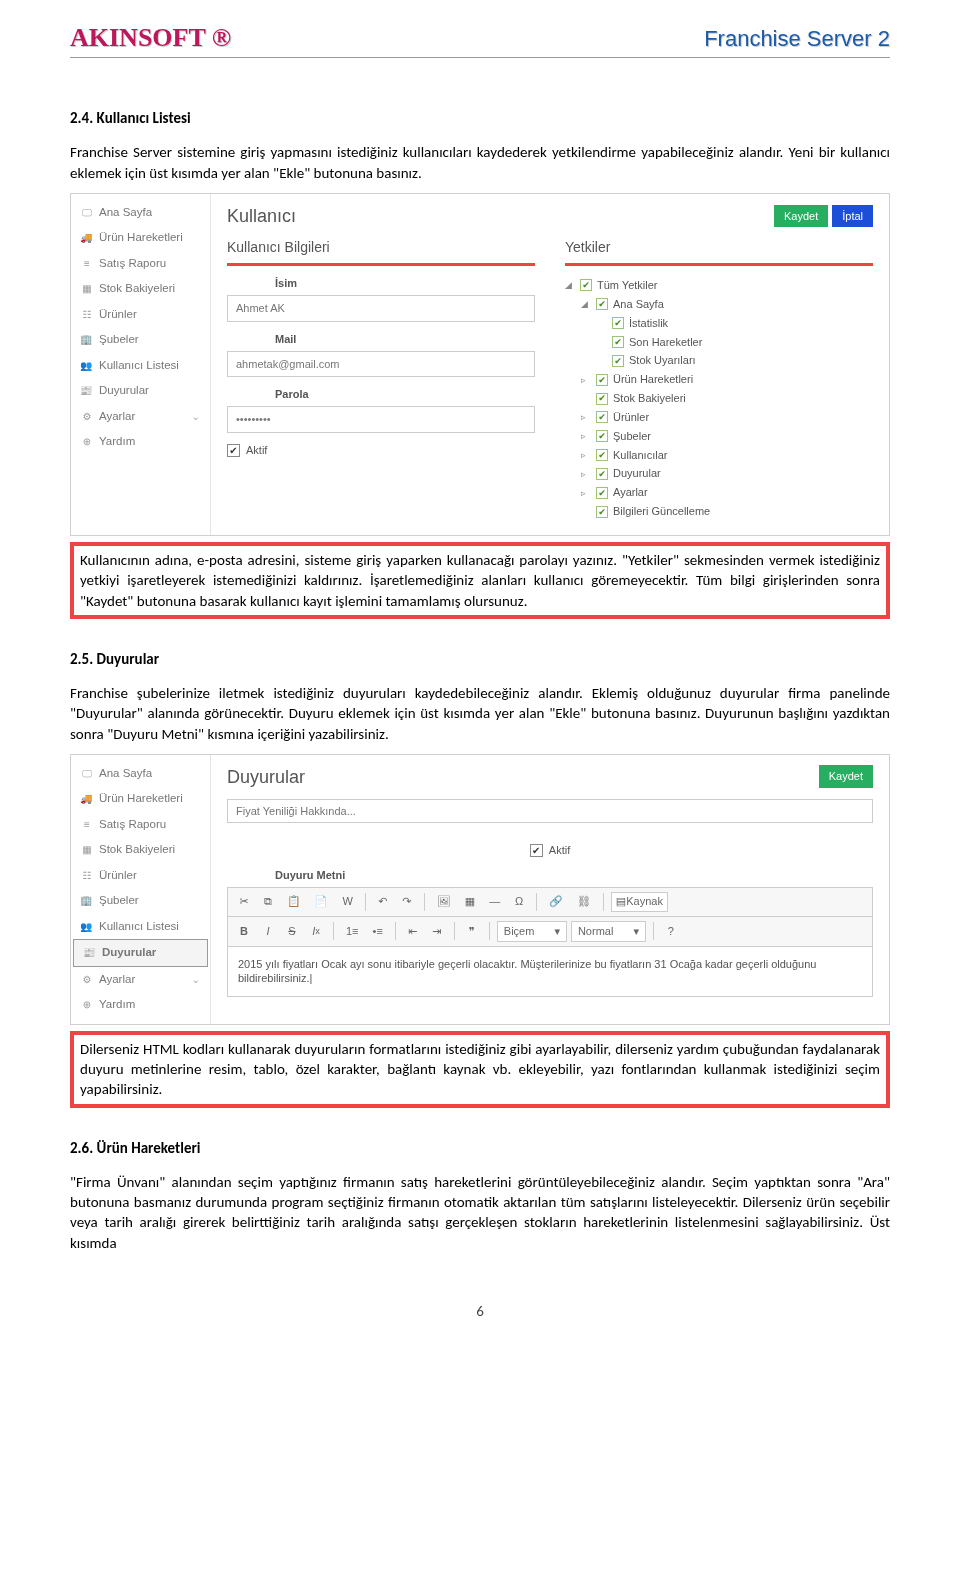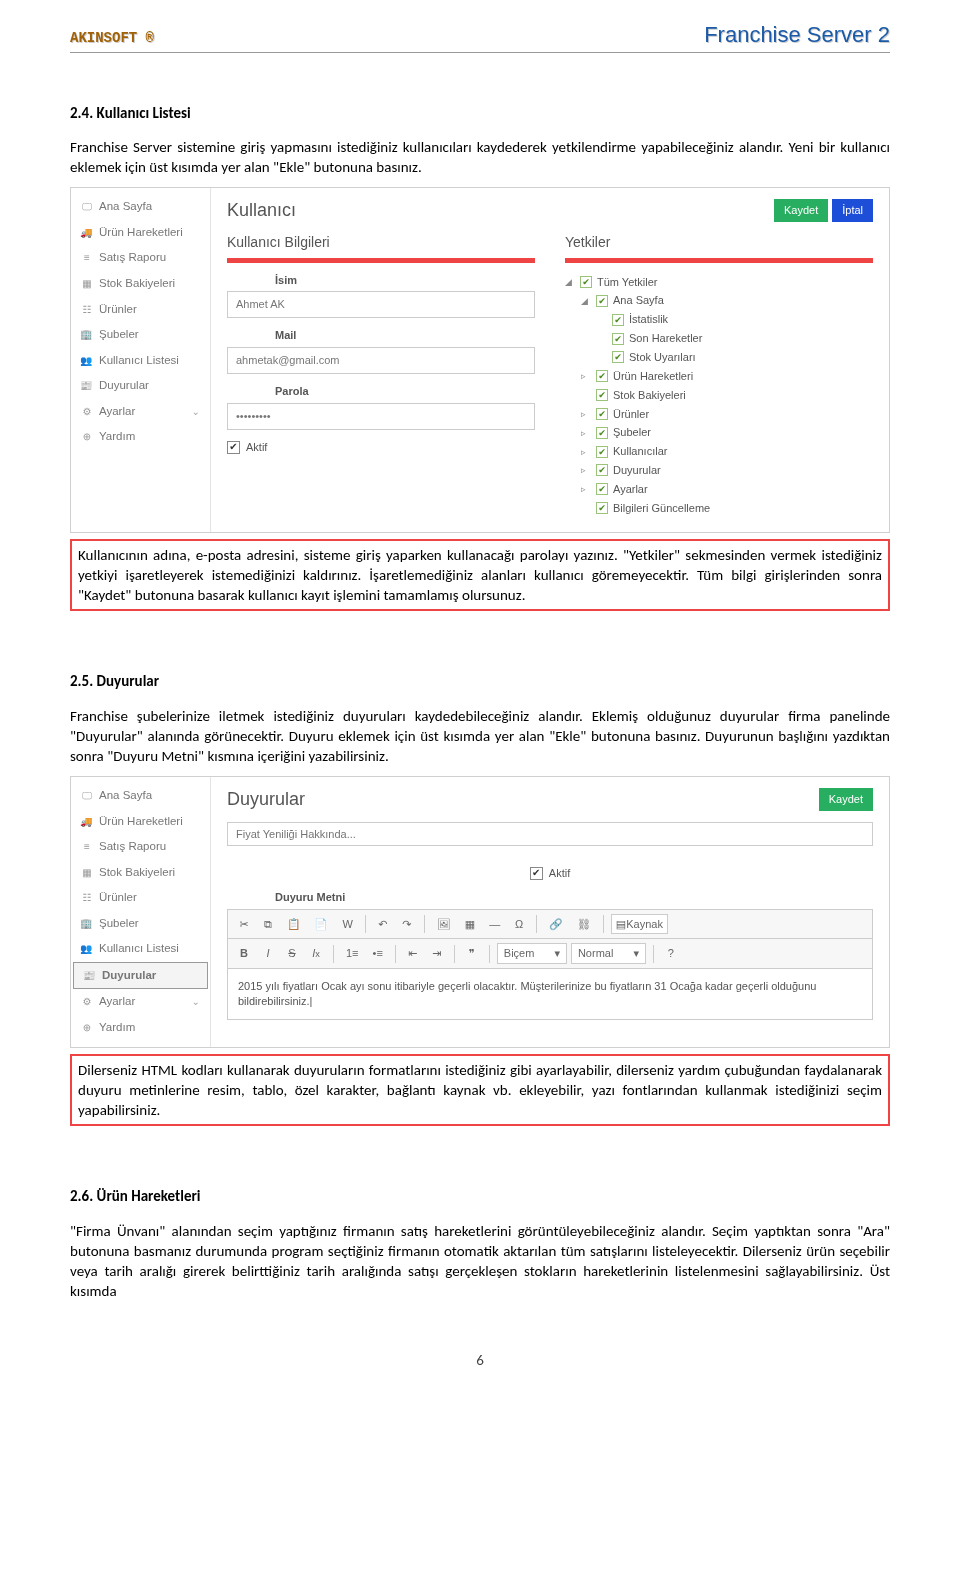--- a/index.html
+++ b/index.html
@@ -15,47 +15,47 @@
   }
   .page-header {
     display: flex;
     justify-content: space-between;
     align-items: baseline;
     padding-bottom: 2px;
     border-bottom: 1px solid #999;
     margin-bottom: 50px;
   }
   .brand-left {
-    color: #a16207;
-    font-family: Liberation Mono, monospace;
+    color: #be185d;
+    font-family: Liberation Serif, serif;
     font-weight: bold;
-    font-size: 14px;
+    font-size: 26px;
     text-shadow: 1px 1px 0 #ccc;
   }
   .brand-right {
     color: #1a5aa8;
     font-family: "Trebuchet MS", Arial, sans-serif;
     font-weight: normal;
     font-size: 22px;
     text-shadow: 1px 1px 0 #ccc;
   }
   h3.section-heading {
     font-weight: bold;
     font-size: 15px;
     margin-bottom: 14px;
   }
   p.body-text {
     text-align: justify;
     margin-bottom: 4px;
   }
   .caption-box {
-    border: 2px solid #ef4444;
+    border: 4px solid #ef4444;
     padding: 4px 6px;
     margin-top: 6px;
-    margin-bottom: 60px;
+    margin-bottom: 30px;
   }
   .caption-box p { text-align: justify; }
 
   
   .app-panel {
     border: 1px solid #d0d0d0;
     background: #fff;
     font-family: Arial, Helvetica, sans-serif;
     color: #555;
     font-size: 11.5px;
@@ -105,21 +105,21 @@
     border-radius: 0;
   }
   .btn-green { background: #27ae60; }
   .btn-orange { background: #1d4ed8; }
 
   .two-col { display: flex; gap: 30px; margin-top: 10px; }
   .col { flex: 1; }
   .col-head {
     font-size: 14px;
     color: #555;
-    border-bottom: 5px solid #ef4444;
+    border-bottom: 3px solid #ef4444;
     padding-bottom: 6px;
     margin-bottom: 10px;
   }
   .form-row { margin-bottom: 10px; }
   .form-label { font-weight: bold; font-size: 11px; color: #555; display: block; margin-bottom: 4px; padding-left: 48px; }
   .form-input {
     width: 100%;
     border: 1px solid #ccc;
     padding: 5px 8px;
     font-size: 11px;

